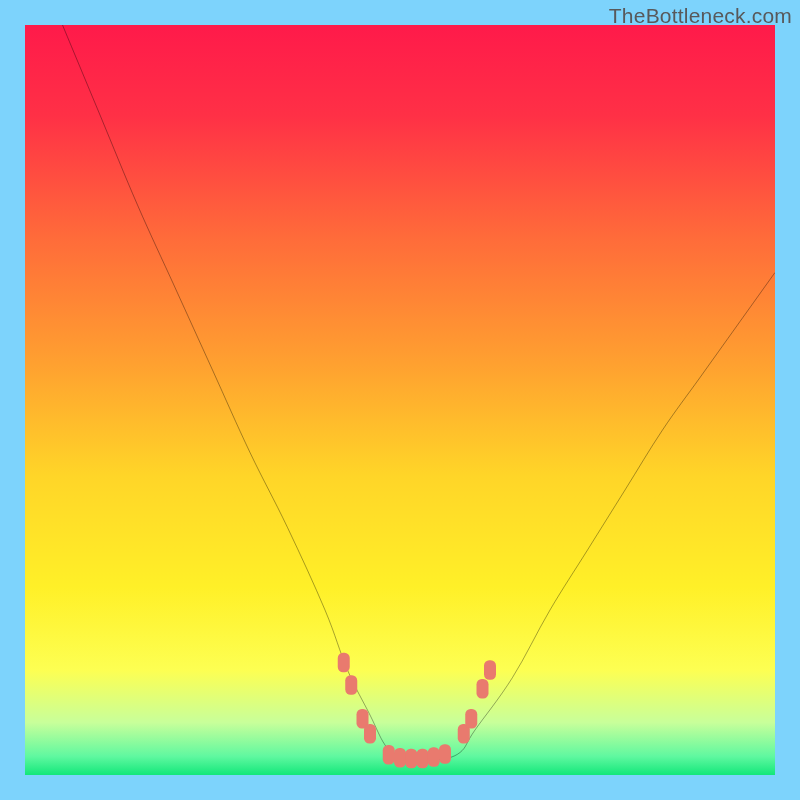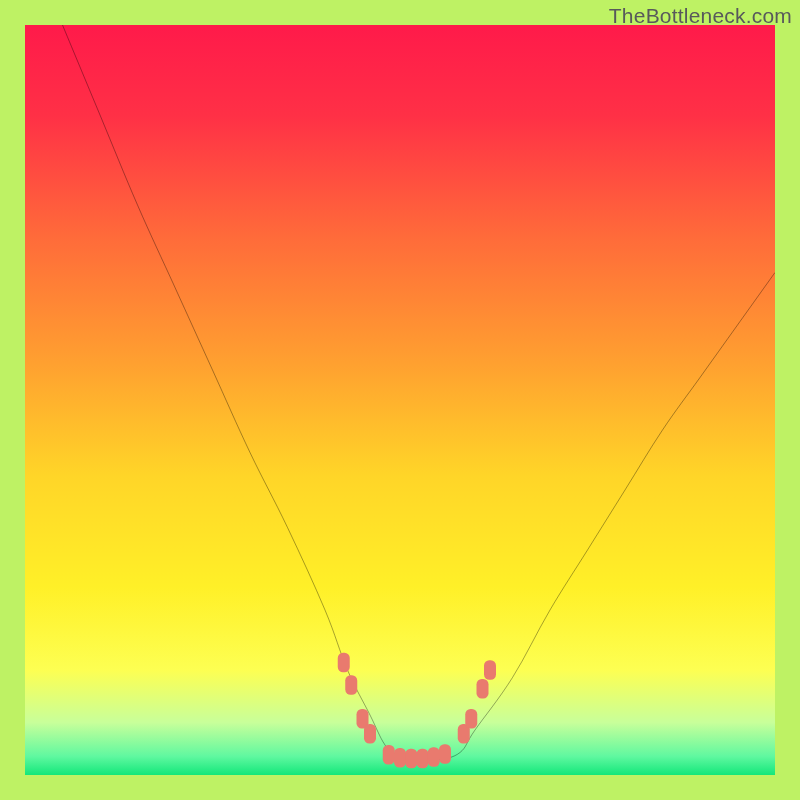--- a/index.html
+++ b/index.html
@@ -9,21 +9,21 @@
     height: 800px;
     overflow: hidden;
     background: #000;
     font-family: Arial, Helvetica, sans-serif;
   }
   .frame {
     position: absolute;
     top: 0; left: 0;
     width: 800px;
     height: 800px;
-    background: #bef264;
+    background: #7dd3fc;
   }
   .plot-area {
     position: absolute;
     top: 25px;
     left: 25px;
     width: 750px;
     height: 750px;
     overflow: hidden;
   }
   .gradient {

